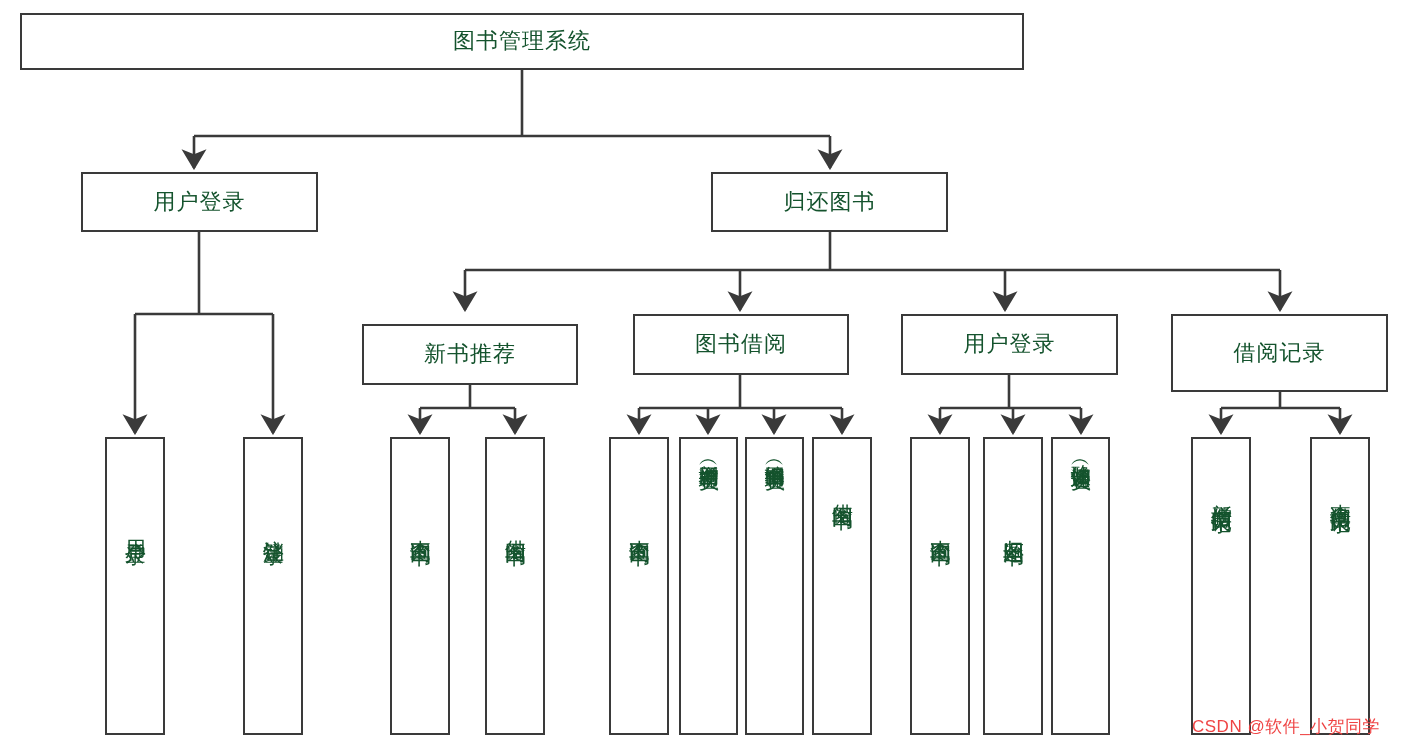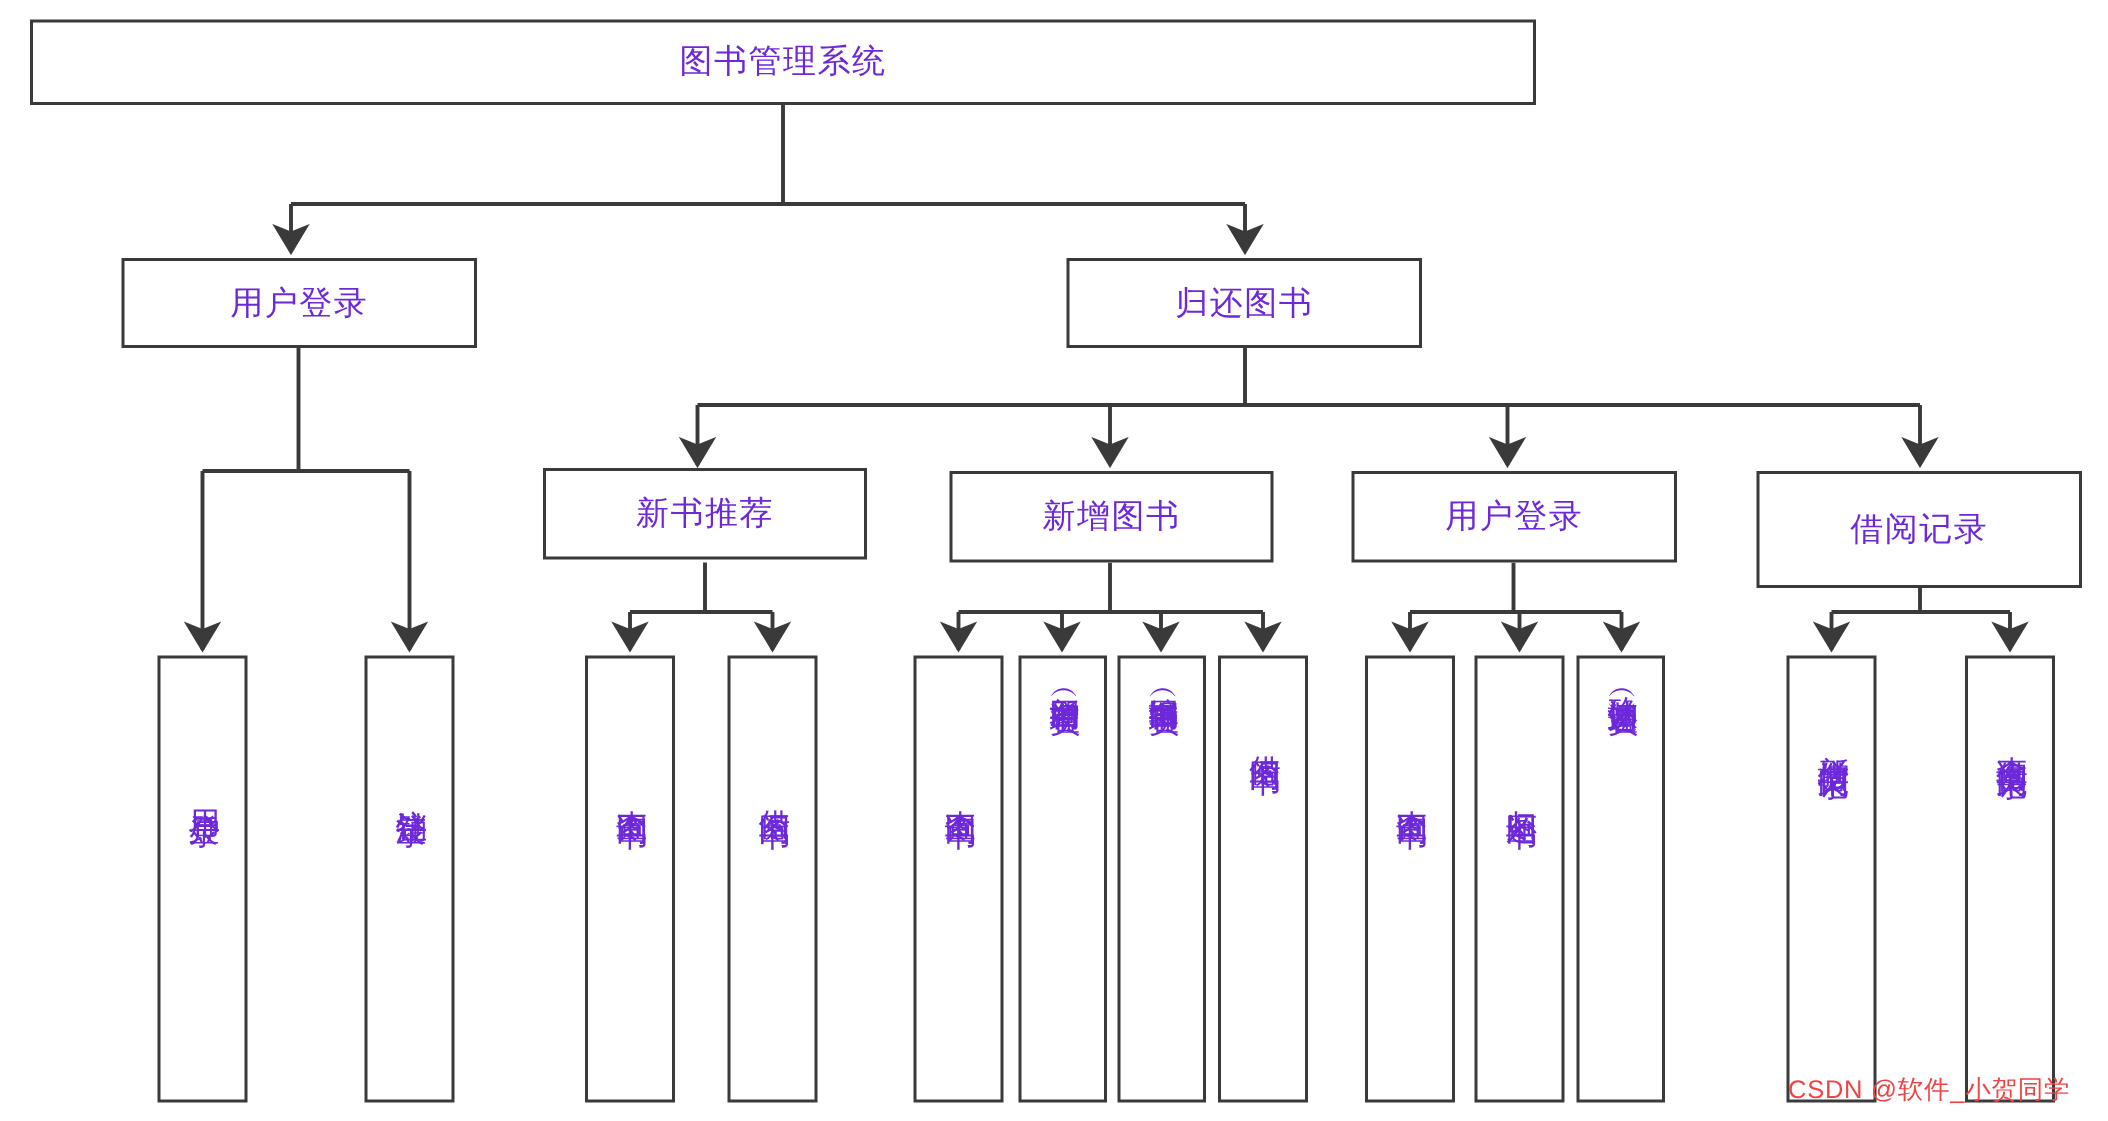--- a/index.html
+++ b/index.html
@@ -26,21 +26,21 @@
     height: 747px;
   }
   .node {
     position: absolute;
     box-sizing: border-box;
     background: #ffffff;
     border: 2px solid #3a3a3a;
     display: flex;
     align-items: center;
     justify-content: center;
-    color: #6d28d9;
+    color: #14532d;
   }
   .node.level0 .node-label,
   .node.level1 .node-label,
   .node.level2 .node-label {
     font-size: 22px;
     line-height: 1.1;
     letter-spacing: 1px;
     white-space: nowrap;
   }
   .node.leaf {
@@ -142,25 +142,25 @@
     <span class="node-label">图书管理系统</span>
   </div>
 
   <div class="node level1" id="n-user-login" style="left: 81px; top: 172px; width: 237px; height: 60px;">
     <span class="node-label">用户登录</span>
   </div>
   <div class="node level1" id="n-book-manage" style="left: 711px; top: 172px; width: 237px; height: 60px;">
     <span class="node-label">归还图书</span>
   </div>
 
-  <div class="node level2" id="n-new-book-rec" style="left: 362px; top: 312px; width: 216px; height: 61px;">
+  <div class="node level2" id="n-new-book-rec" style="left: 362px; top: 324px; width: 216px; height: 61px;">
     <span class="node-label">新书推荐</span>
   </div>
   <div class="node level2" id="n-book-borrow" style="left: 633px; top: 314px; width: 216px; height: 61px;">
-    <span class="node-label">新增图书</span>
+    <span class="node-label">图书借阅</span>
   </div>
   <div class="node level2" id="n-current-borrow" style="left: 901px; top: 314px; width: 217px; height: 61px;">
     <span class="node-label">用户登录</span>
   </div>
   <div class="node level2" id="n-borrow-record" style="left: 1171px; top: 314px; width: 217px; height: 78px;">
     <span class="node-label">借阅记录</span>
   </div>
 
   <div class="node leaf mid" id="l0" style="left: 105px; top: 437px; width: 60px; height: 298px;">
     <span class="node-label">用户登录</span>

